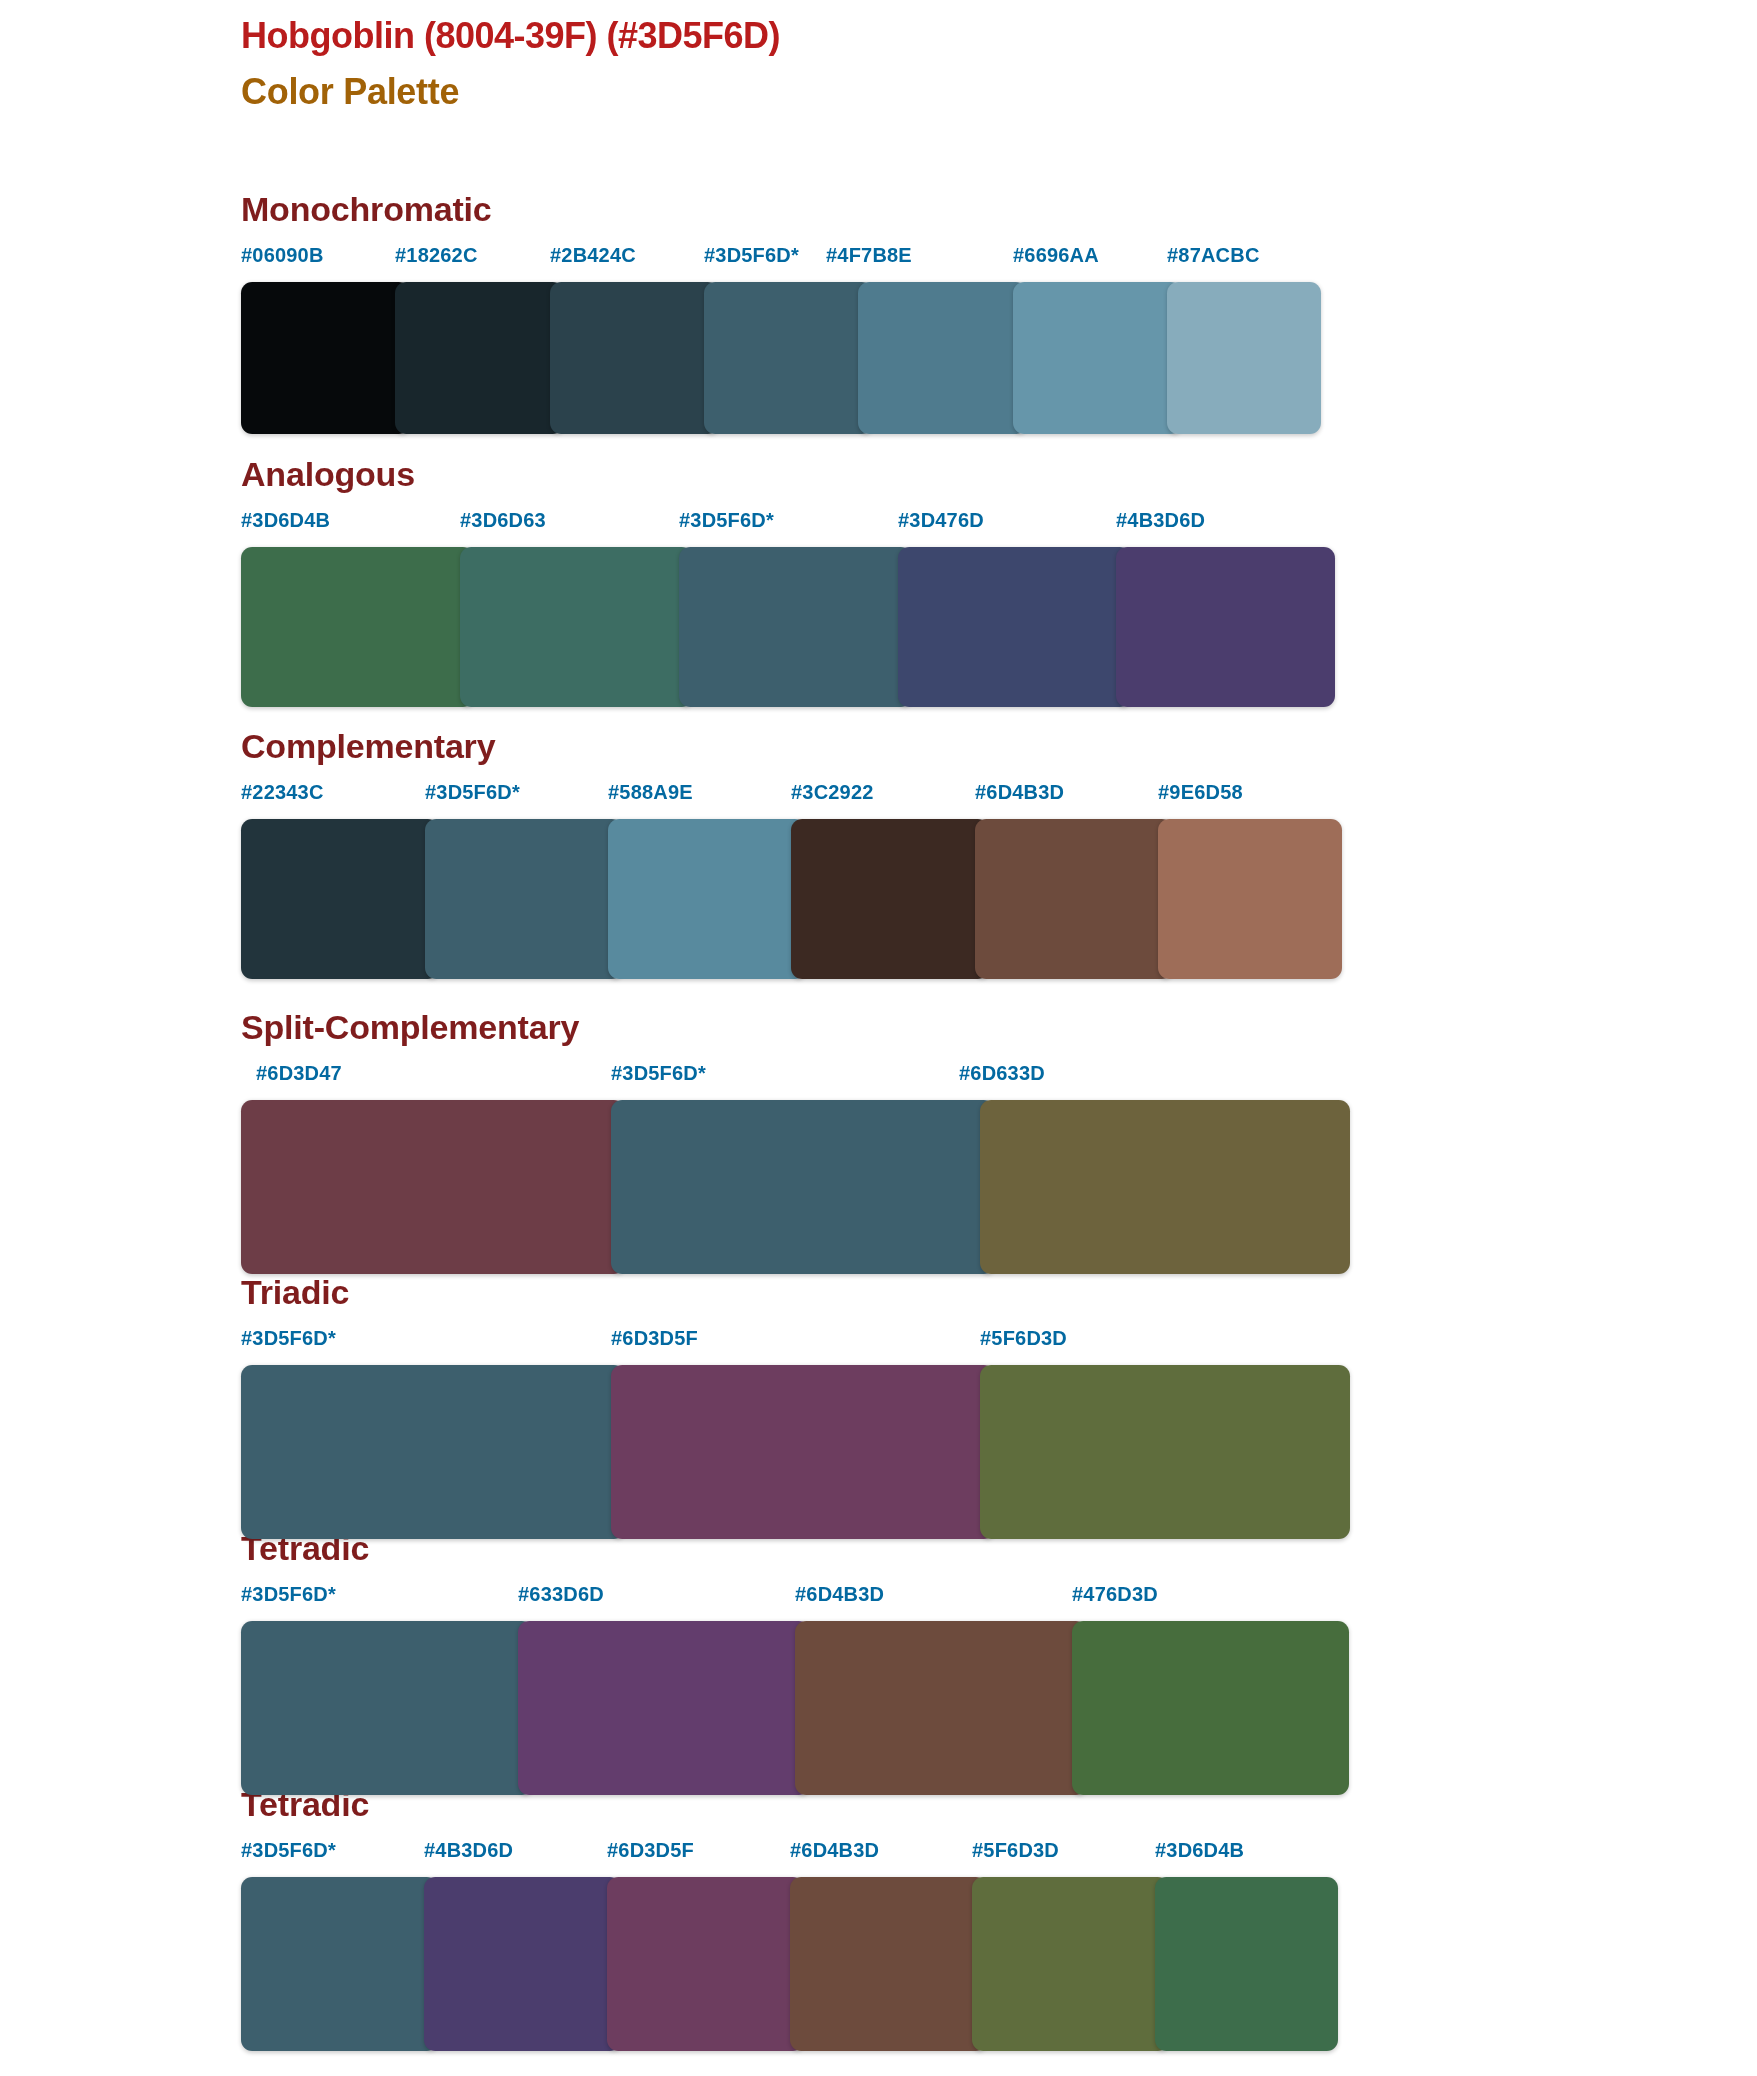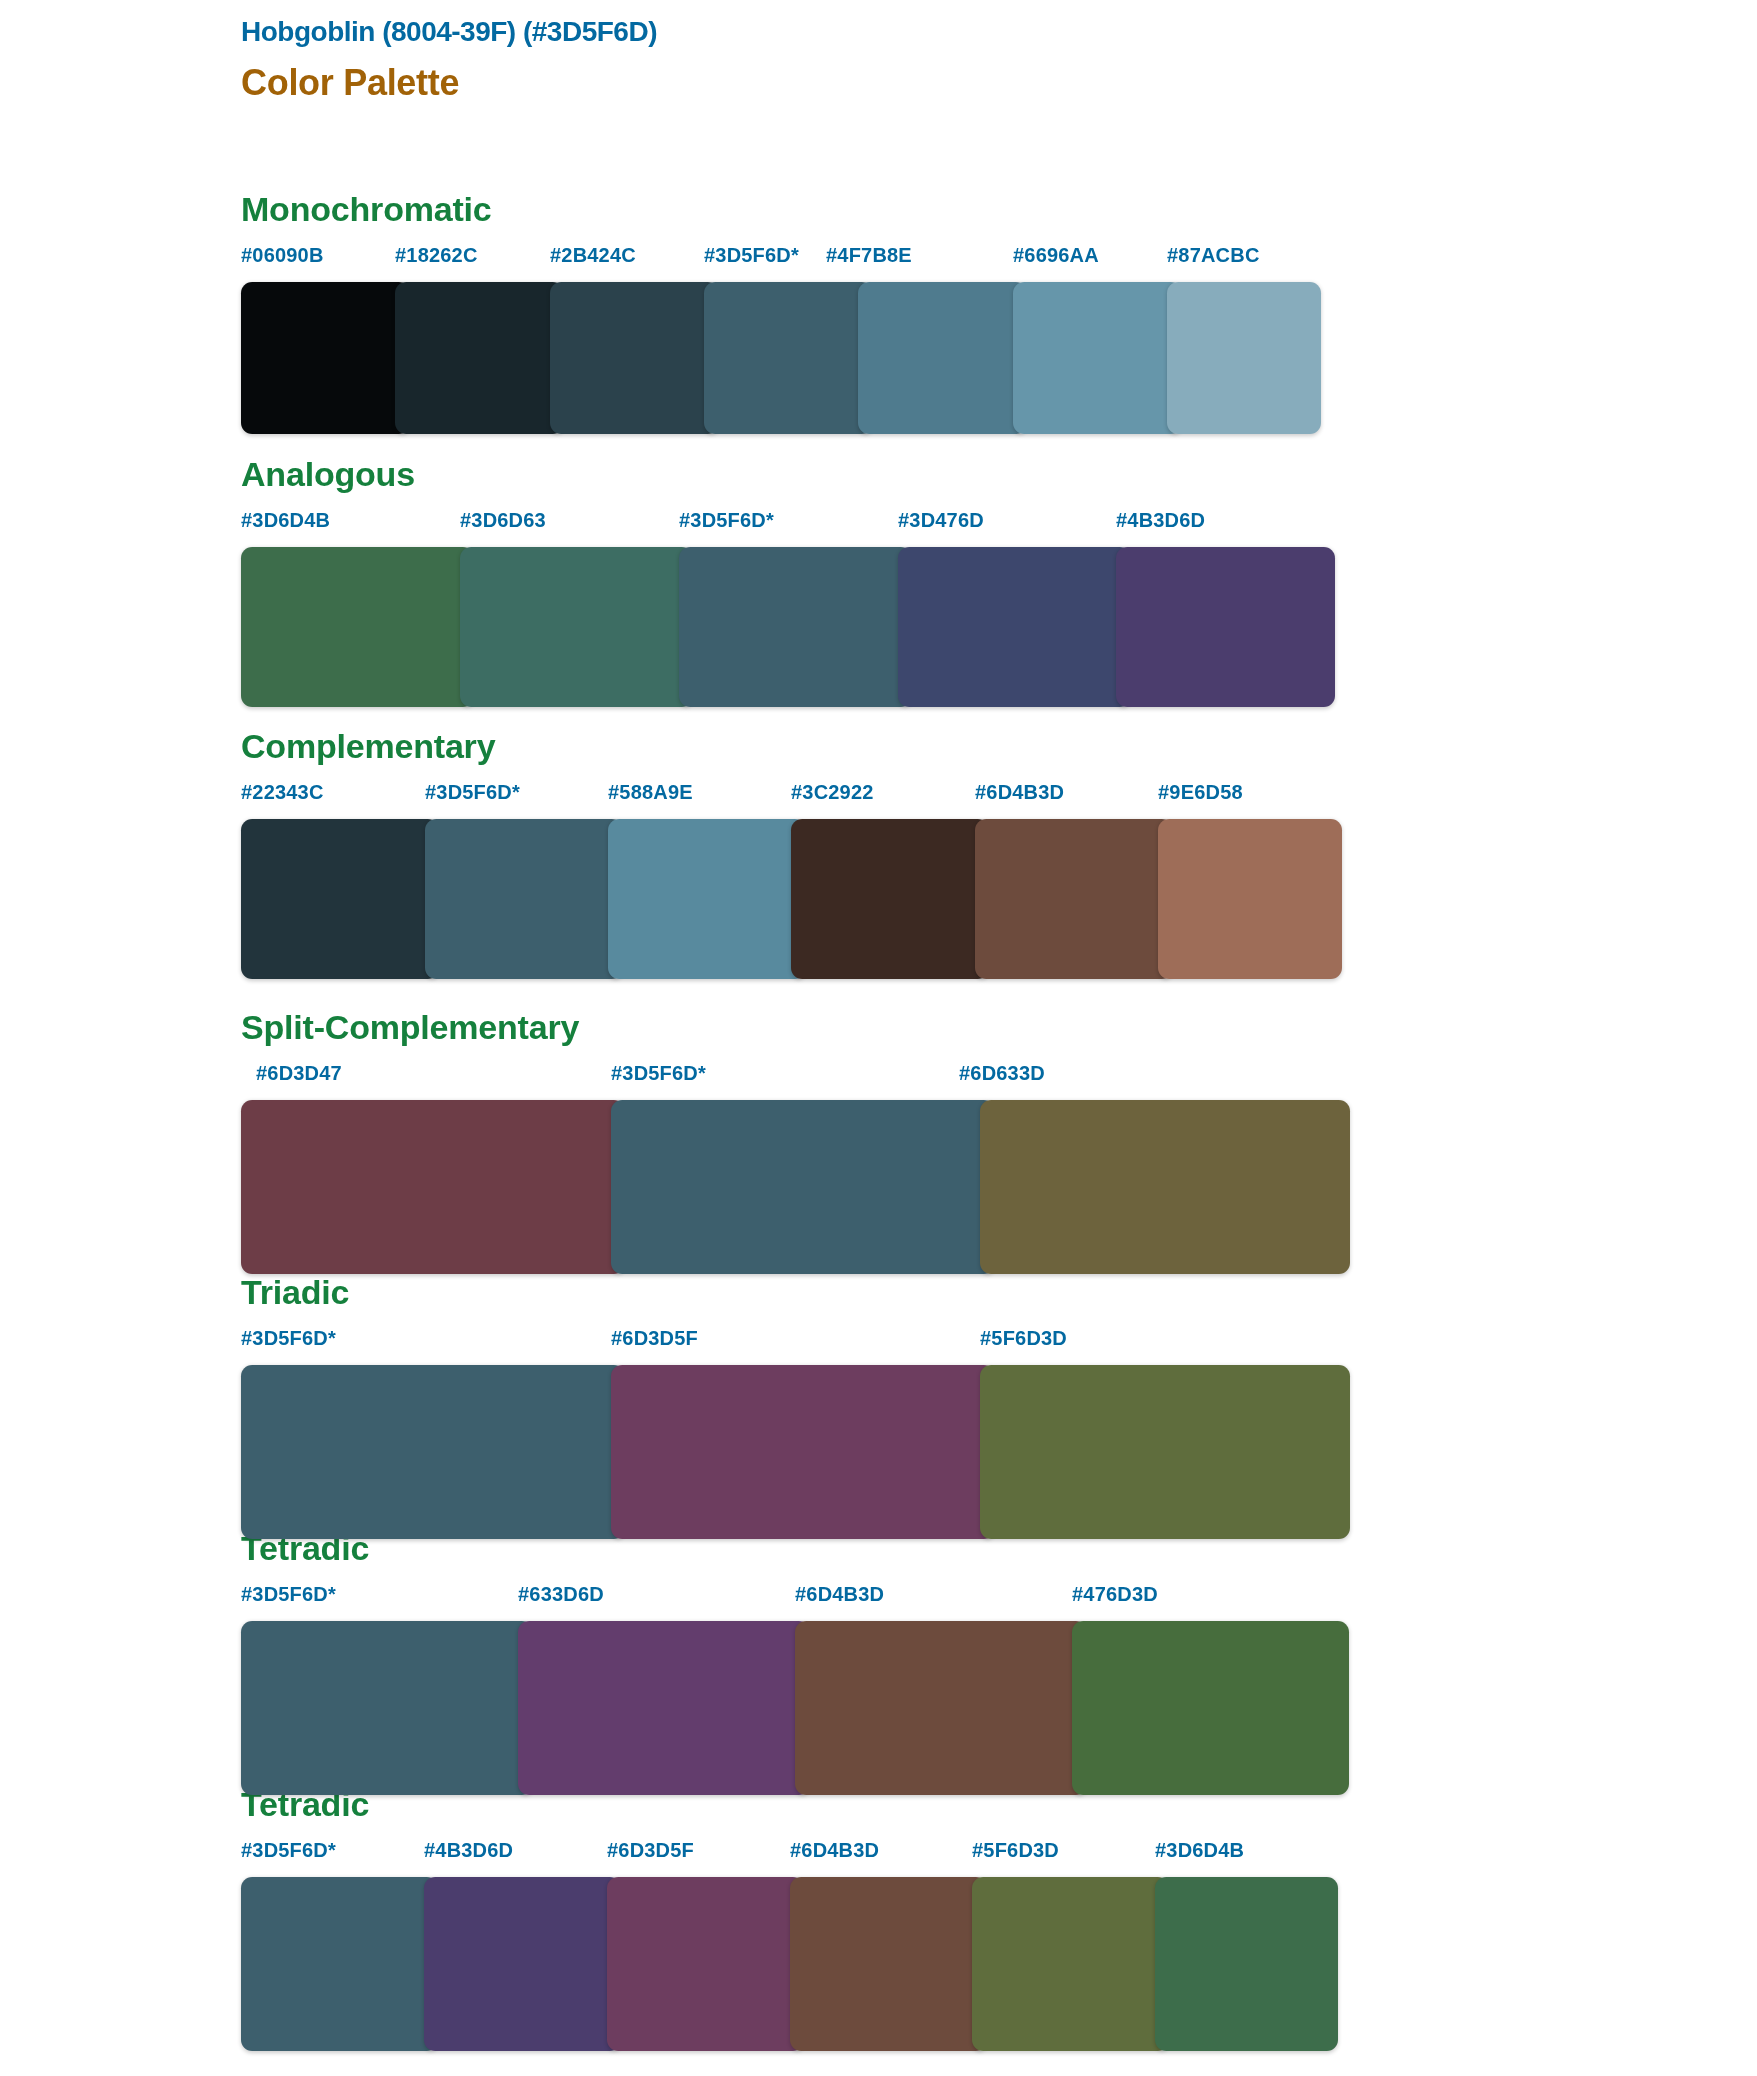--- a/index.html
+++ b/index.html
@@ -26,23 +26,23 @@
   }
 
   .header {
     position: absolute;
     left: 241px;
     top: 16px;
     width: 1358px;
   }
 
   .page-title {
-    font-size: 28px;
-    font-weight: bold;
-    color: #0369a1;
+    font-size: 36px;
+    font-weight: bold;
+    color: #b91c1c;
     letter-spacing: -0.5px;
     line-height: 1.12;
     margin: 0;
     padding: 0;
     white-space: nowrap;
   }
 
   .page-subtitle {
     font-size: 36px;
     font-weight: bold;
@@ -61,21 +61,21 @@
   }
 
   .section {
     position: absolute;
     left: 241px;
   }
 
   .section-title {
     font-size: 34px;
     font-weight: bold;
-    color: #15803d;
+    color: #7f1d1d;
     letter-spacing: -0.2px;
     line-height: 1;
     margin: 0;
     padding: 0;
     white-space: nowrap;
   }
 
   .labels {
     position: relative;
     height: 32px;

